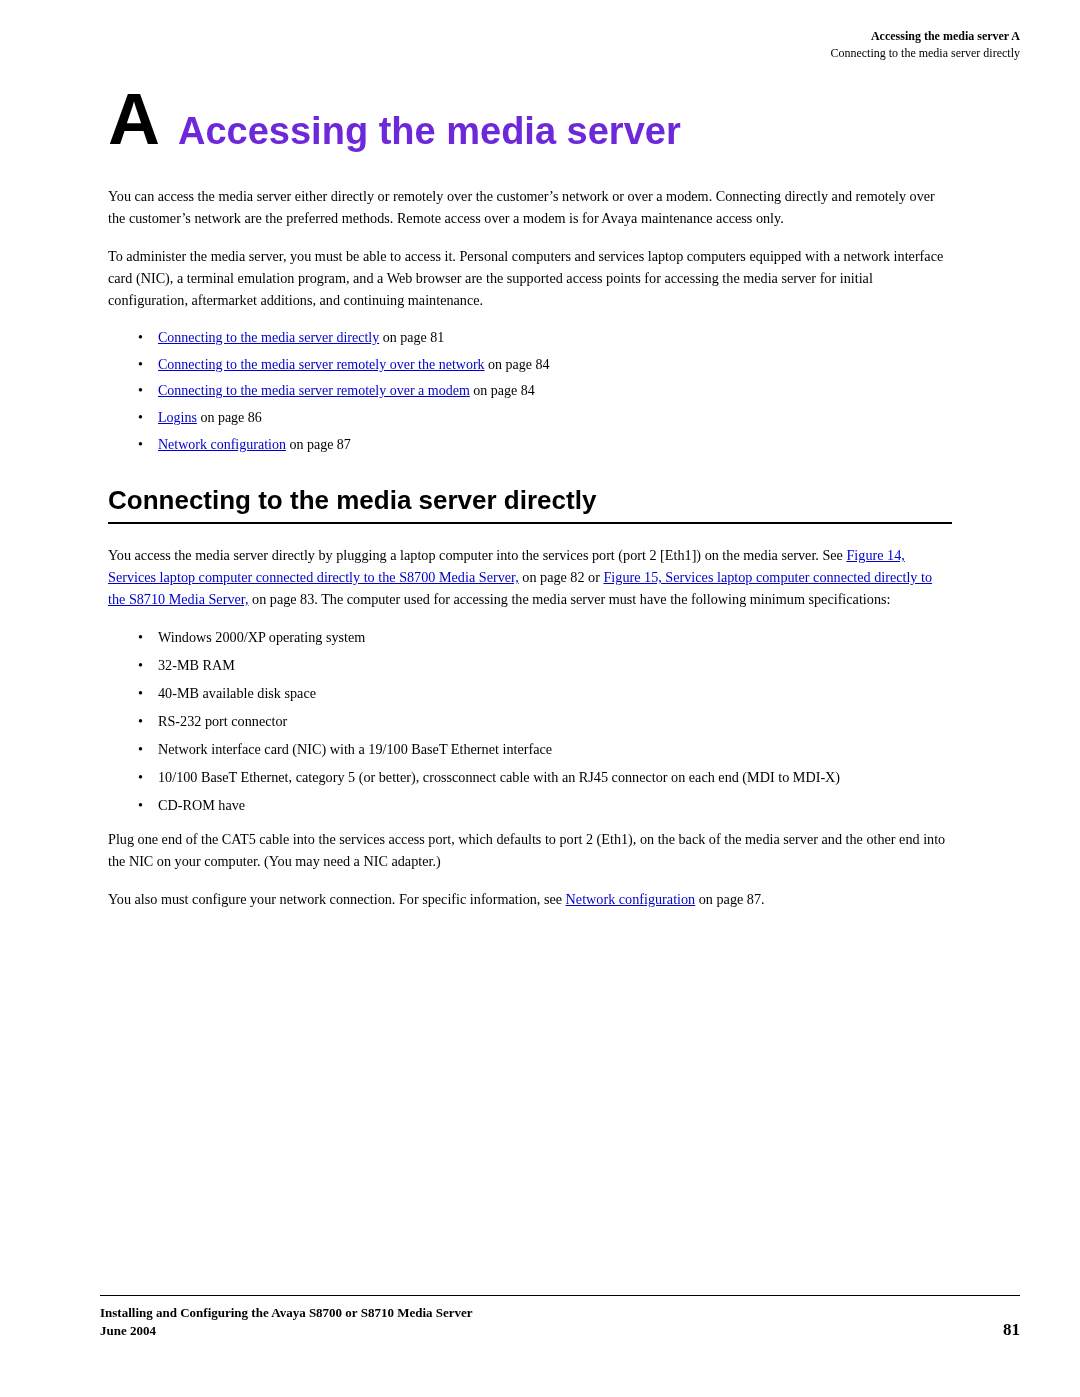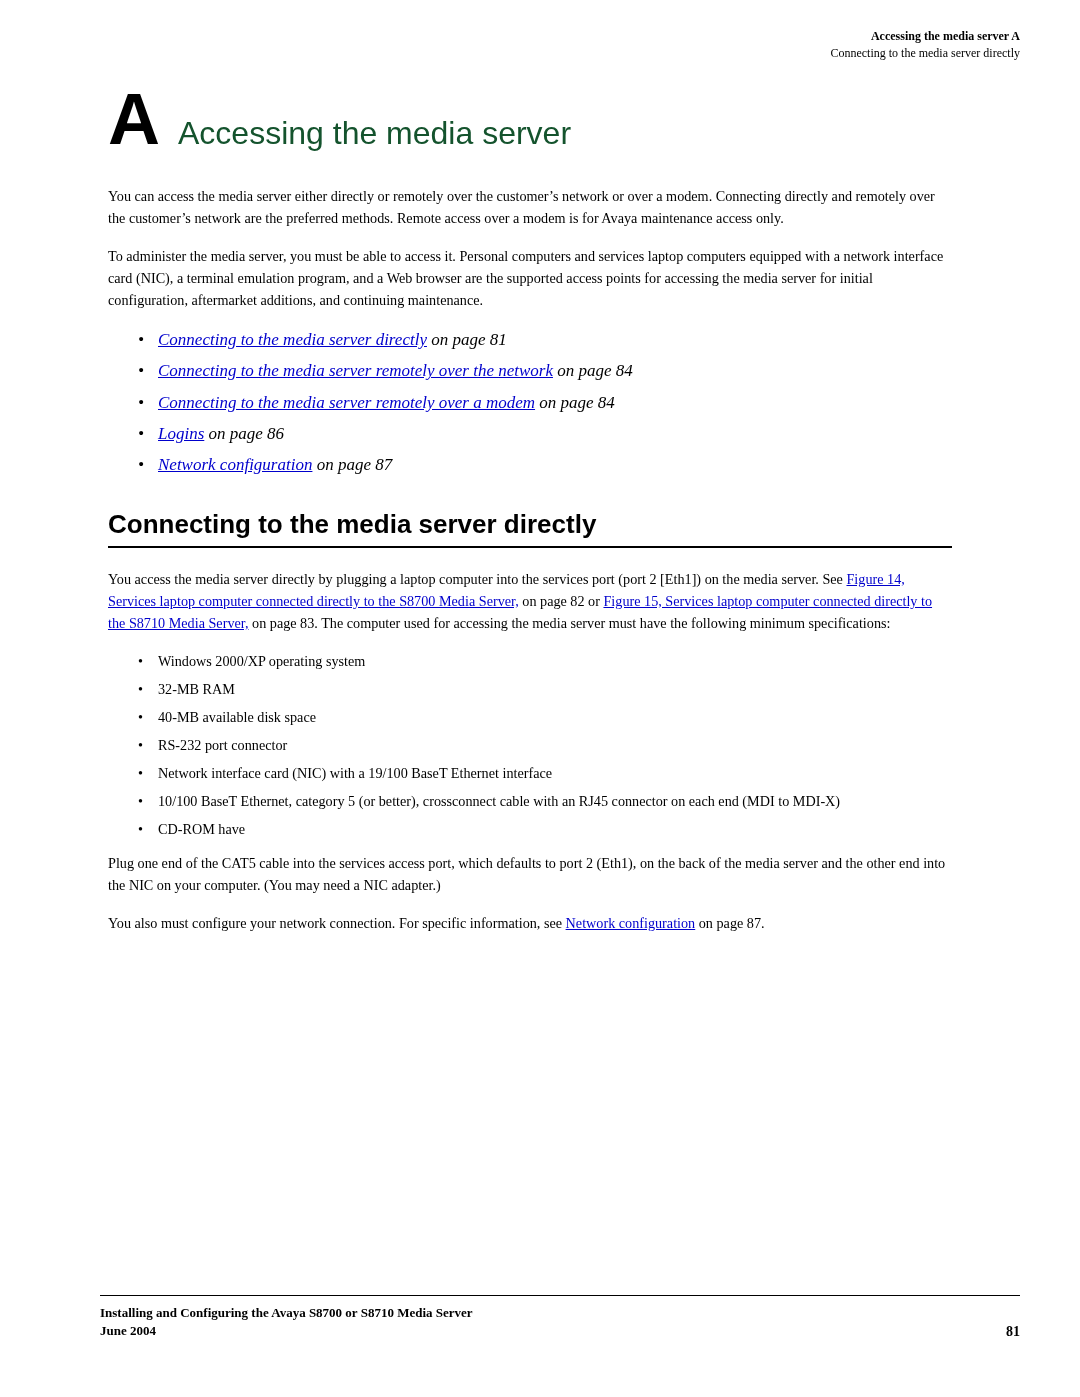--- a/index.html
+++ b/index.html
@@ -61,47 +61,46 @@
 
     .chapter-letter {
       font-size: 72px;
       font-weight: bold;
       font-family: Arial, sans-serif;
       line-height: 1;
       color: #000;
     }
 
     .chapter-title {
-      font-size: 32px;
-      font-weight: normal;
+      font-size: 38px;
+      font-weight: bold;
       font-family: Arial, sans-serif;
-      color: #14532d;
+      color: #6d28d9;
     }
 
     
     .body-text {
       font-size: 14.2px;
       line-height: 1.55;
       margin-bottom: 16px;
       color: #000;
     }
 
     
     .section-list {
       list-style: none;
       margin: 10px 0 18px 30px;
     }
 
     .section-list li {
       position: relative;
       padding-left: 20px;
       margin-bottom: 5px;
-      font-size: 17px;
+      font-size: 14px;
       line-height: 1.55;
-      font-style: italic;
     }
 
     .section-list li::before {
       content: "•";
       position: absolute;
       left: 0;
       top: 0;
     }
 
     a {
@@ -162,21 +161,21 @@
       padding-top: 8px;
     }
 
     .footer-left {
       font-size: 13px;
       font-weight: bold;
       line-height: 1.4;
     }
 
     .footer-right {
-      font-size: 14px;
+      font-size: 17px;
       font-weight: bold;
     }
   </style>
 </head>
 <body>
 
 <div class="page">
 
   <div class="page-header">
     <div class="header-title">Accessing the media server A</div>

